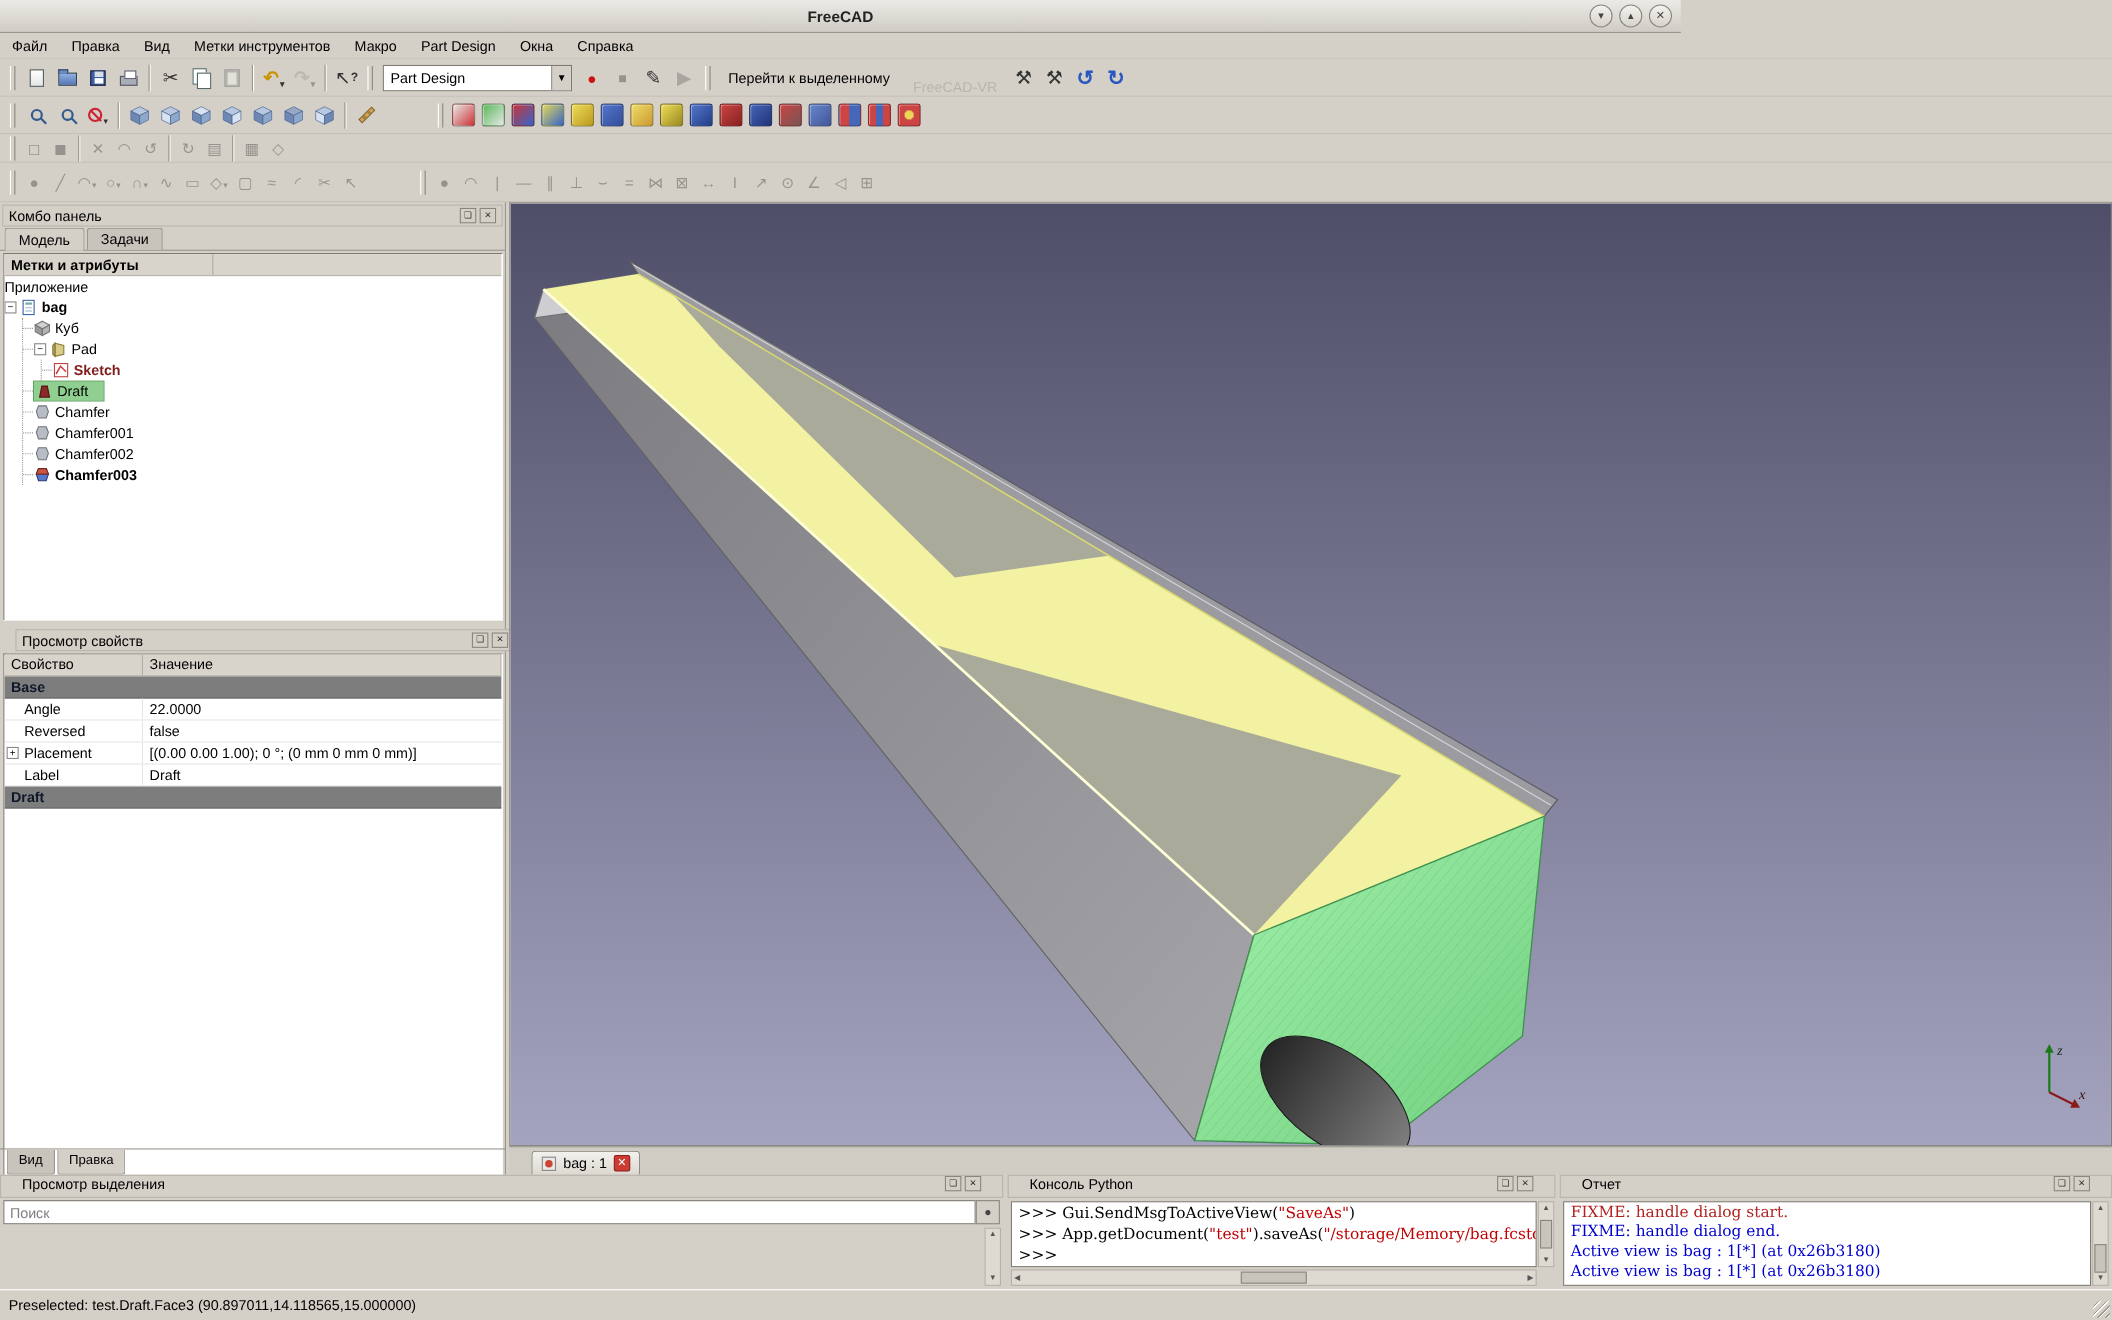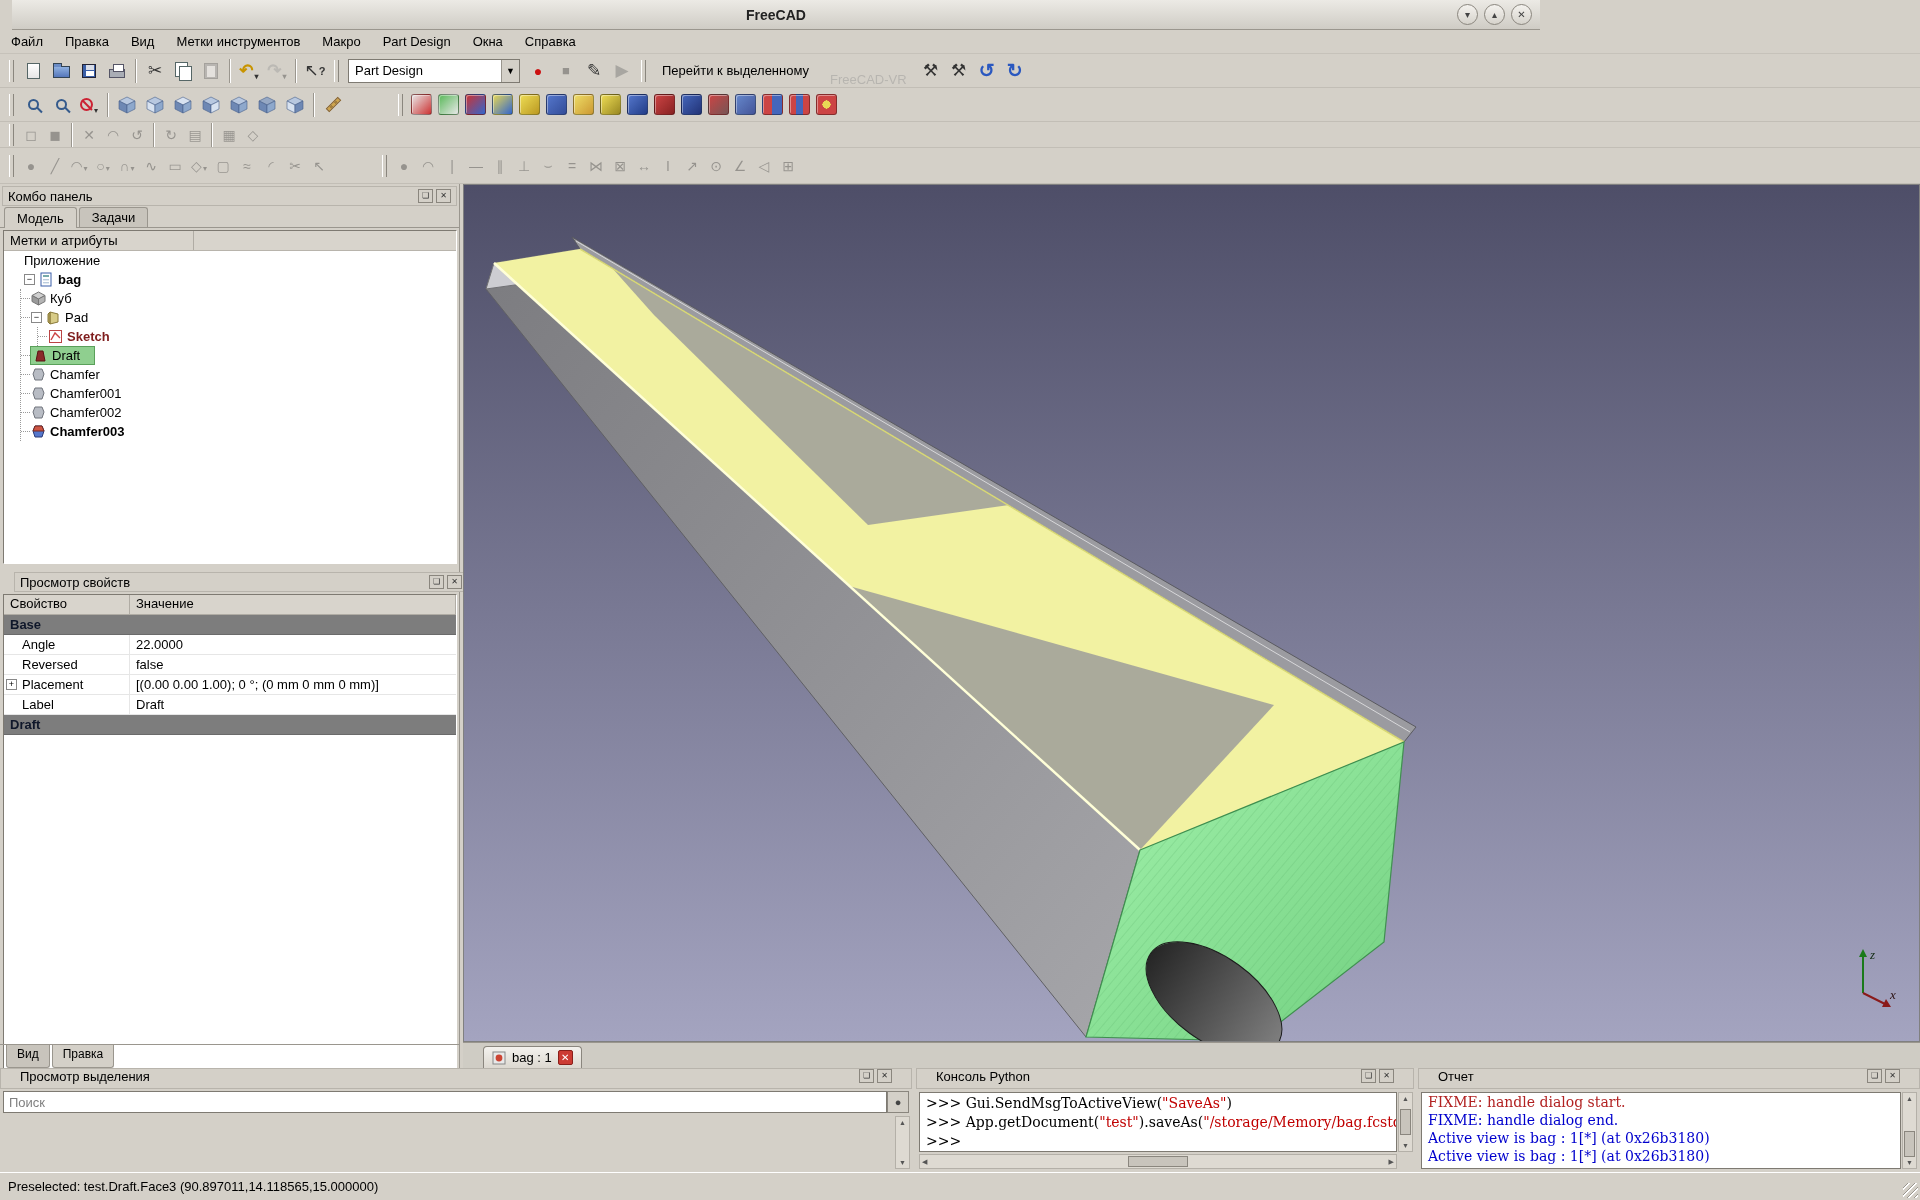--- a/index.html
+++ b/index.html
@@ -1,20 +1,20 @@
 <!DOCTYPE html>
 <html><head>
 <meta charset="utf-8">
 <style>
   *{margin:0;padding:0;box-sizing:border-box;}
   html,body{width:1920px;height:1200px;overflow:hidden;}
   body{font-family:"Liberation Sans",sans-serif;font-size:13px;background:#d4d0c8;color:#000;position:relative;-webkit-user-select:none;user-select:none;}
 
   
-  #titlebar{position:absolute;left:12px;top:0;width:1528px;height:30px;background:linear-gradient(#eceae5,#cfccc5);border-bottom:1px solid #9a968e;display:flex;align-items:center;justify-content:center;}
+  #titlebar{position:absolute;left:0;top:0;width:1528px;height:30px;background:linear-gradient(#eceae5,#cfccc5);border-bottom:1px solid #9a968e;display:flex;align-items:center;justify-content:center;}
   #titlebar .title{font-weight:bold;font-size:14px;color:#222;}
   .winbtns{position:absolute;right:8px;top:4px;display:flex;gap:6px;}
   .winbtn{width:21px;height:21px;border-radius:50%;border:1px solid #8a867e;background:linear-gradient(#f4f2ee,#d6d3cc);font-size:10px;line-height:19px;text-align:center;color:#444;}
 
   #menubar{position:absolute;left:0;top:30px;width:1920px;height:24px;background:#d4d0c8;display:flex;align-items:center;border-bottom:1px solid #c6c2ba;}
   .menu-item{padding:3px 11px;white-space:nowrap;}
 
   
   .tbrow{position:absolute;left:0;width:1920px;background:#d4d0c8;display:flex;align-items:center;border-bottom:1px solid #c2beb6;padding:0 4px;}
   #tb1{top:54px;height:34px;}
@@ -61,23 +61,23 @@
   
   #leftpanel{position:absolute;left:0;top:184px;width:460px;height:884px;background:#d4d0c8;border-right:1px solid #9a968e;}
   .panel-title{height:20px;display:flex;align-items:center;padding:0 5px;border:1px solid #b8b4ac;background:#d4d0c8;margin:2px 2px 0 2px;}
   .panel-title .t{flex:1;font-size:13px;}
   .mini-btn{width:15px;height:14px;border:1px solid #8a867e;background:#d4d0c8;font-size:8px;line-height:12px;text-align:center;margin-left:3px;color:#333;}
   .tabsrow{display:flex;align-items:flex-end;height:22px;padding-left:4px;border-bottom:1px solid #9a968e;}
   .qtab{padding:2px 12px 2px 12px;border:1px solid #9a968e;border-bottom:none;background:#c8c4bc;margin-right:2px;border-radius:3px 3px 0 0;font-size:13px;}
   .qtab.active{background:#d4d0c8;position:relative;top:1px;padding-top:3px;}
   .sunken{border-top:1px solid #7e7a72;border-left:1px solid #7e7a72;border-bottom:1px solid #fff;border-right:1px solid #fff;background:#fff;}
   #treebox{position:absolute;left:3px;top:46px;width:454px;height:334px;overflow:hidden;}
-  .tree-header{height:20px;background:#d8d4cc;border-bottom:1px solid #b8b4ac;display:flex;align-items:center;}
+  .tree-header{height:20px;background:#d8d4cc;border-bottom:1px solid #b8b4ac;display:flex;align-items:center;font-weight:bold;}
   .tree-header span{padding:0 6px;border-right:1px solid #b0aca4;height:100%;display:flex;align-items:center;width:190px;}
-  .tree-row{height:19px;display:flex;align-items:center;gap:4px;padding-left:20px;white-space:nowrap;}
+  .tree-row{height:19px;display:flex;align-items:center;gap:4px;padding-left:0;white-space:nowrap;}
   .kids{margin-left:16px;border-left:1px dotted #9a9a9a;}
   .kids2{margin-left:16px;border-left:1px dotted #9a9a9a;}
   .branch{position:relative;padding-left:10px;}
   .branch::before{content:"";position:absolute;left:0;top:9px;width:9px;border-top:1px dotted #9a9a9a;}
   .exp{width:11px;height:11px;border:1px solid #888;background:#fff;font-size:9px;line-height:9px;text-align:center;flex:none;}
   .ticon{width:15px;height:15px;flex:none;display:inline-flex;}
   .sel-green{background:#8fcf8f;outline:1px solid #5aa05a;padding:1px 14px 1px 2px;display:flex;align-items:center;gap:4px;}
   .graylab{color:#7f1d1d;font-weight:bold;}
   #propbox{position:absolute;left:3px;top:410px;width:454px;height:630px;overflow:hidden;}
   .prop-header{display:flex;height:20px;background:#d8d4cc;border-bottom:1px solid #b0aca4;}

